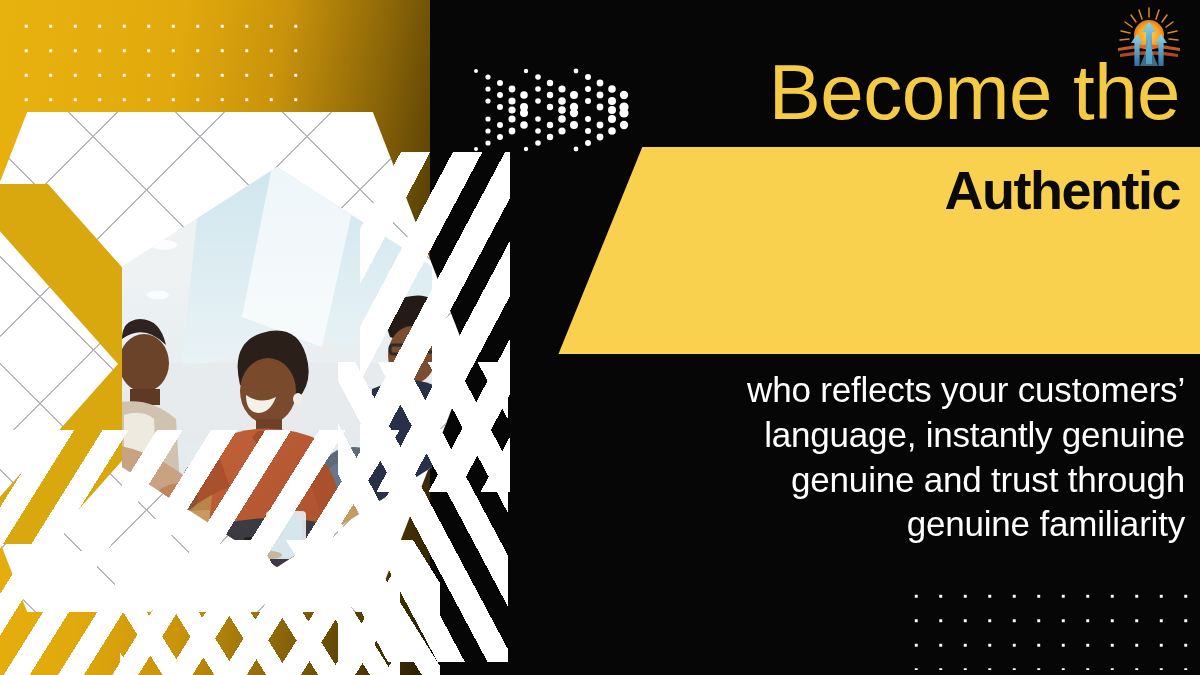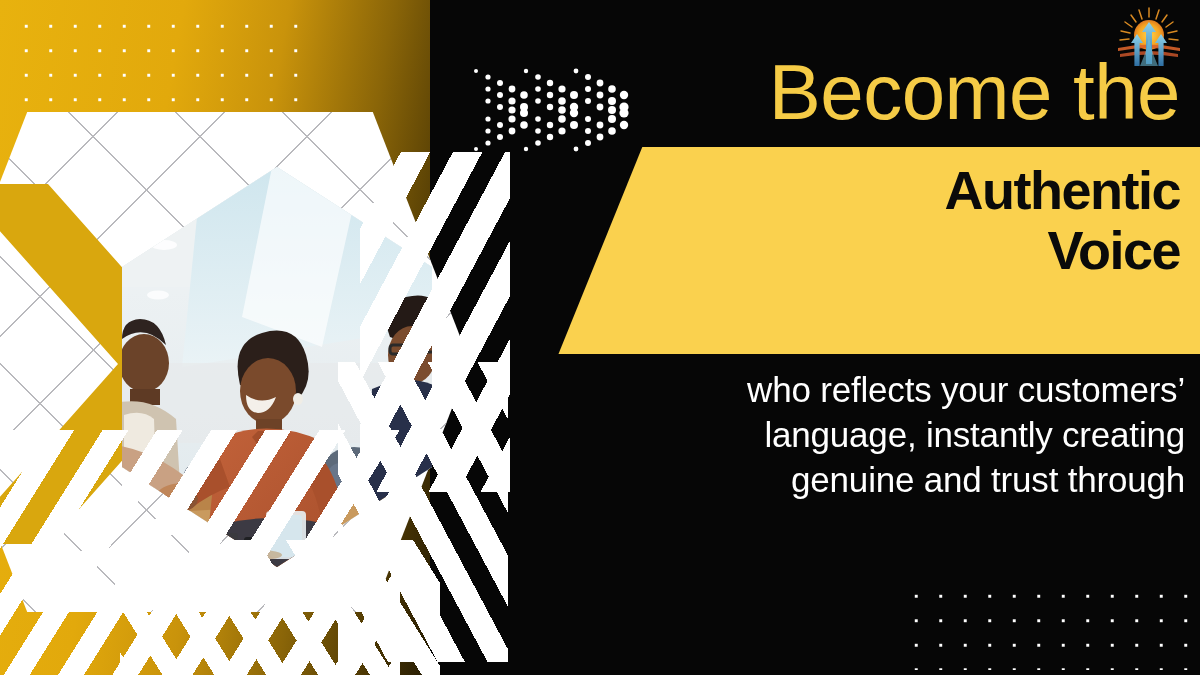--- a/index.html
+++ b/index.html
@@ -416,24 +416,24 @@
       <path d="M28 62 q9 -20 9 -34 q0 14 9 34z" fill="#6FC3E0" opacity="0.55"></path>
     </svg>
   </div>
 
   <div class="headline-1">Become the</div>
 
   <div class="yellow-banner"></div>
 
   <div class="headline-2">
     <span>Authentic</span>
-    <span class="line2">Voice</span>
   </div>
 
   <div class="subtext">
     <span class="sline">who reflects your customers’</span>
-    <span class="sline">language, instantly creating</span>
+    <span class="sline">language, instantly genuine</span>
     <span class="sline">genuine and trust through</span>
+    <span class="sline">genuine familiarity</span>
   </div>
 
   <div class="dots dots-bottomright"></div>
 
 </div>
 
 </body></html>

